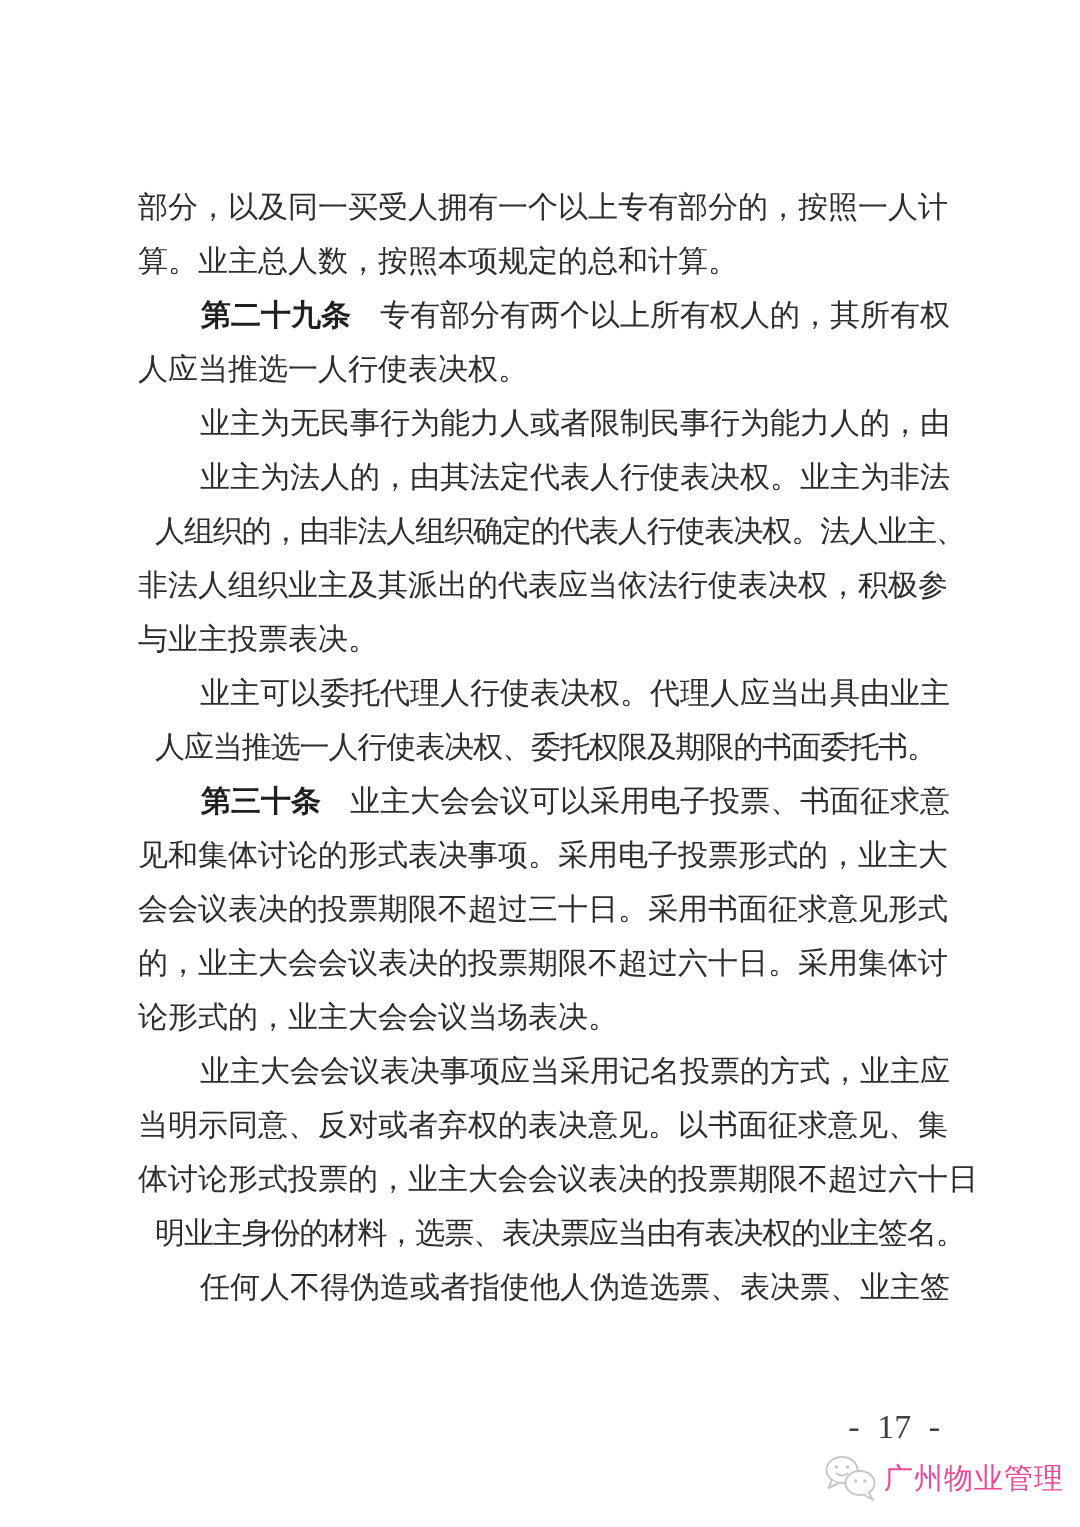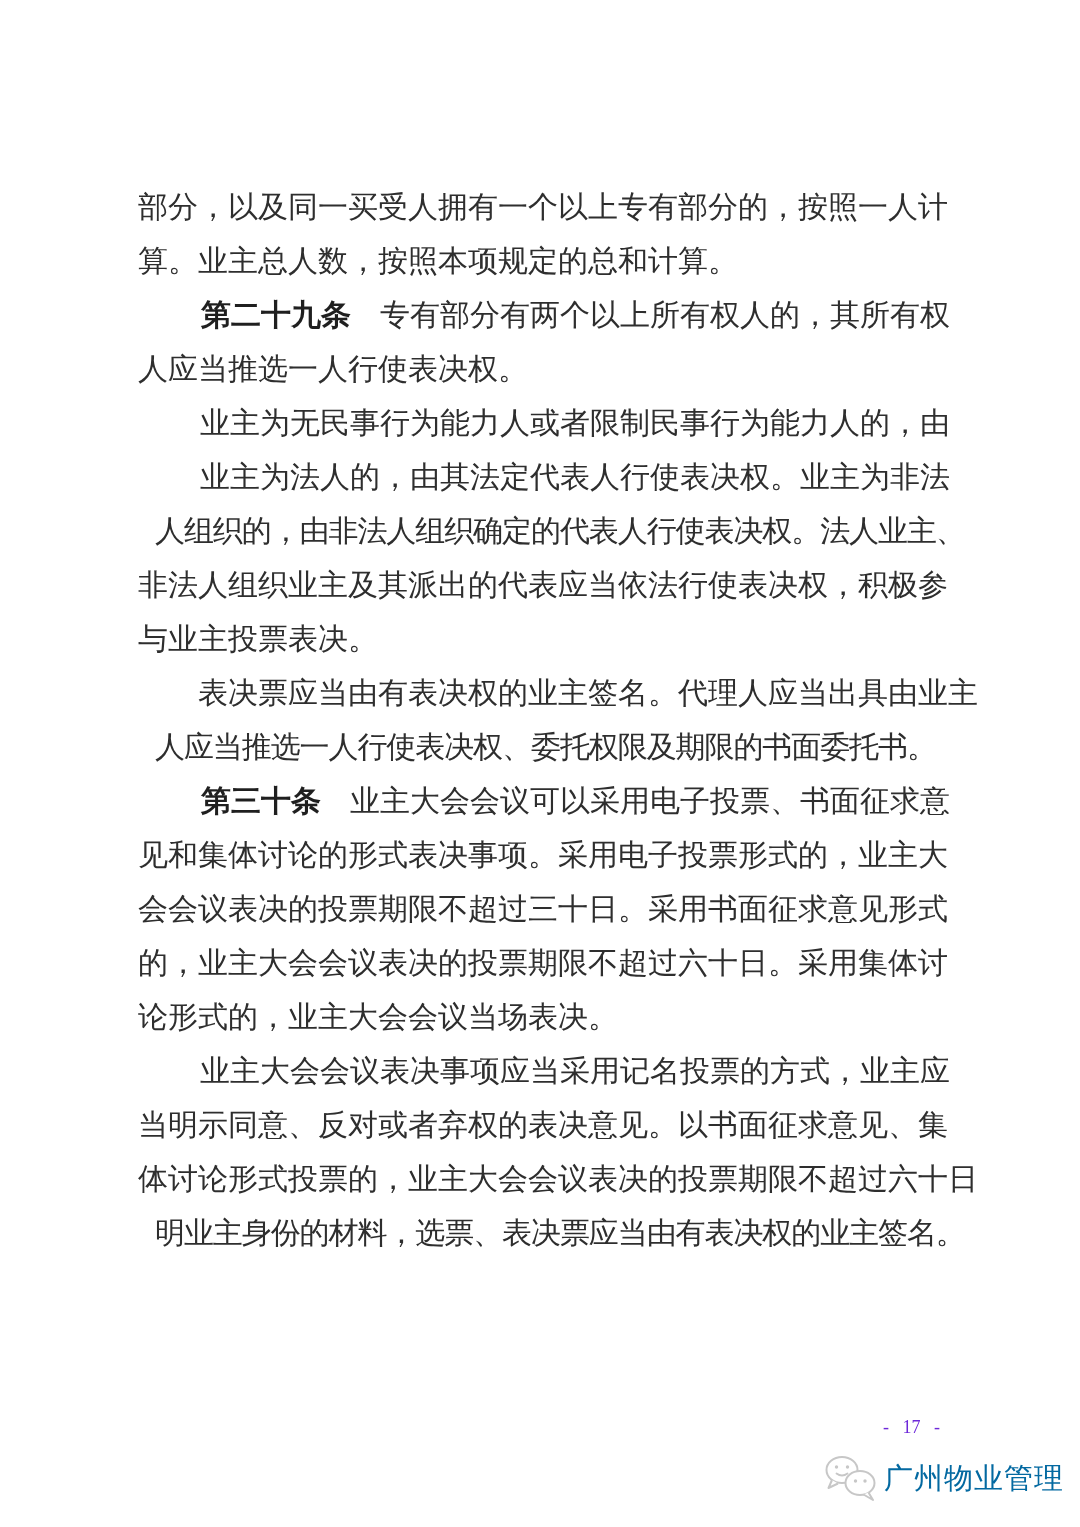--- a/index.html
+++ b/index.html
@@ -39,34 +39,34 @@
   .art {
     font-weight: 700;
     font-family: "Liberation Sans", "DejaVu Sans", sans-serif;
     color: #1f1f1f;
     margin-right: 29px;
   }
   .page-number {
     position: absolute;
     top: 1410px;
     right: 140px;
-    font-size: 18px;
+    font-size: 34px;
     line-height: 34px;
-    color: #6d28d9;
+    color: #404040;
     word-spacing: 9px;
     font-family: "Liberation Serif", "DejaVu Serif", serif;
   }
   .watermark {
     position: absolute;
     top: 1454px;
     right: 16px;
     display: flex;
     align-items: center;
     gap: 6px;
-    color: #0369a1;
+    color: #ec4899;
     font-size: 29px;
     line-height: 46px;
     font-family: "Liberation Sans", "DejaVu Sans", sans-serif;
     letter-spacing: 1px;
     user-select: none;
   }
   .watermark svg { display: block; }
 </style>
 </head>
 <body>
@@ -85,35 +85,38 @@
       <div class="para">
         <div class="line indent">业主为无民事行为能力人或者限制民事行为能力人的，由</div>
       </div>
       <div class="para">
         <div class="line indent">业主为法人的，由其法定代表人行使表决权。业主为非法</div>
         <div class="line tight">人组织的，由非法人组织确定的代表人行使表决权。法人业主、</div>
         <div class="line">非法人组织业主及其派出的代表应当依法行使表决权，积极参</div>
         <div class="line">与业主投票表决。</div>
       </div>
       <div class="para">
-        <div class="line indent">表决票应当由有表决权的业主签名。代理人应当出具由业主</div>
+        <div class="line indent">业主可以委托代理人行使表决权。代理人应当出具由业主</div>
         <div class="line tight">人应当推选一人行使表决权、委托权限及期限的书面委托书。</div>
       </div>
       <div class="para">
         <div class="line indent"><b class="art">第三十条</b>业主大会会议可以采用电子投票、书面征求意</div>
         <div class="line">见和集体讨论的形式表决事项。采用电子投票形式的，业主大</div>
         <div class="line">会会议表决的投票期限不超过三十日。采用书面征求意见形式</div>
         <div class="line">的，业主大会会议表决的投票期限不超过六十日。采用集体讨</div>
         <div class="line">论形式的，业主大会会议当场表决。</div>
       </div>
       <div class="para">
         <div class="line indent">业主大会会议表决事项应当采用记名投票的方式，业主应</div>
         <div class="line">当明示同意、反对或者弃权的表决意见。以书面征求意见、集</div>
         <div class="line">体讨论形式投票的，业主大会会议表决的投票期限不超过六十日</div>
         <div class="line tight">明业主身份的材料，选票、表决票应当由有表决权的业主签名。</div>
+      </div>
+      <div class="para">
+        <div class="line indent">任何人不得伪造或者指使他人伪造选票、表决票、业主签</div>
       </div>
     </main>
 
   <div class="page-number">- 17 -</div>
 
   <div class="watermark">
     <span>
       <svg width="55" height="47" viewBox="0 0 55 47" fill="none">
 
         <ellipse cx="19" cy="16" rx="15.5" ry="13" stroke="#c7c7c7" stroke-width="2" fill="#ffffff"></ellipse>

